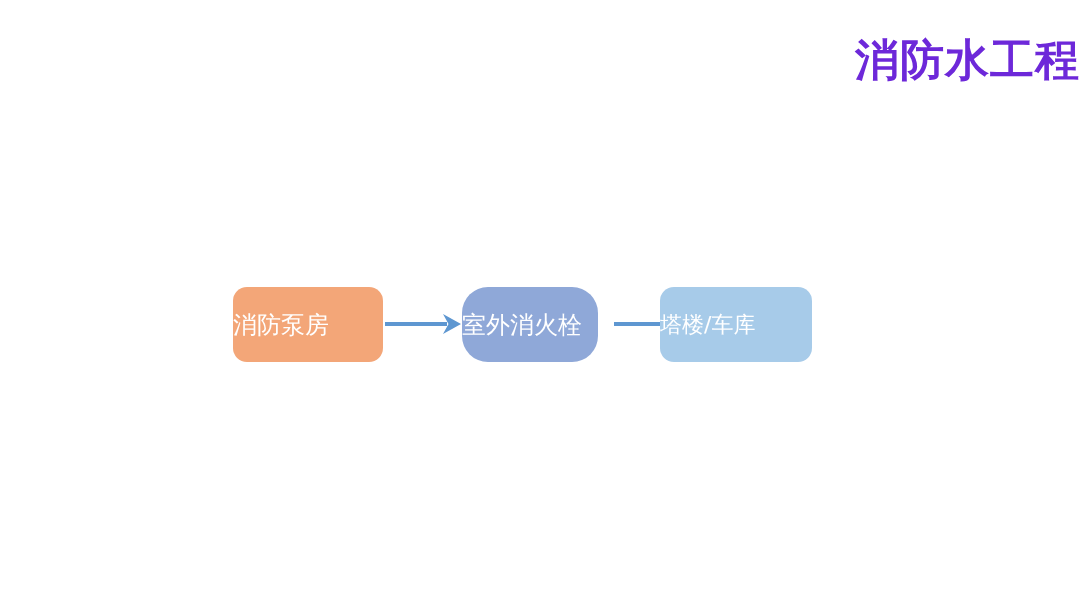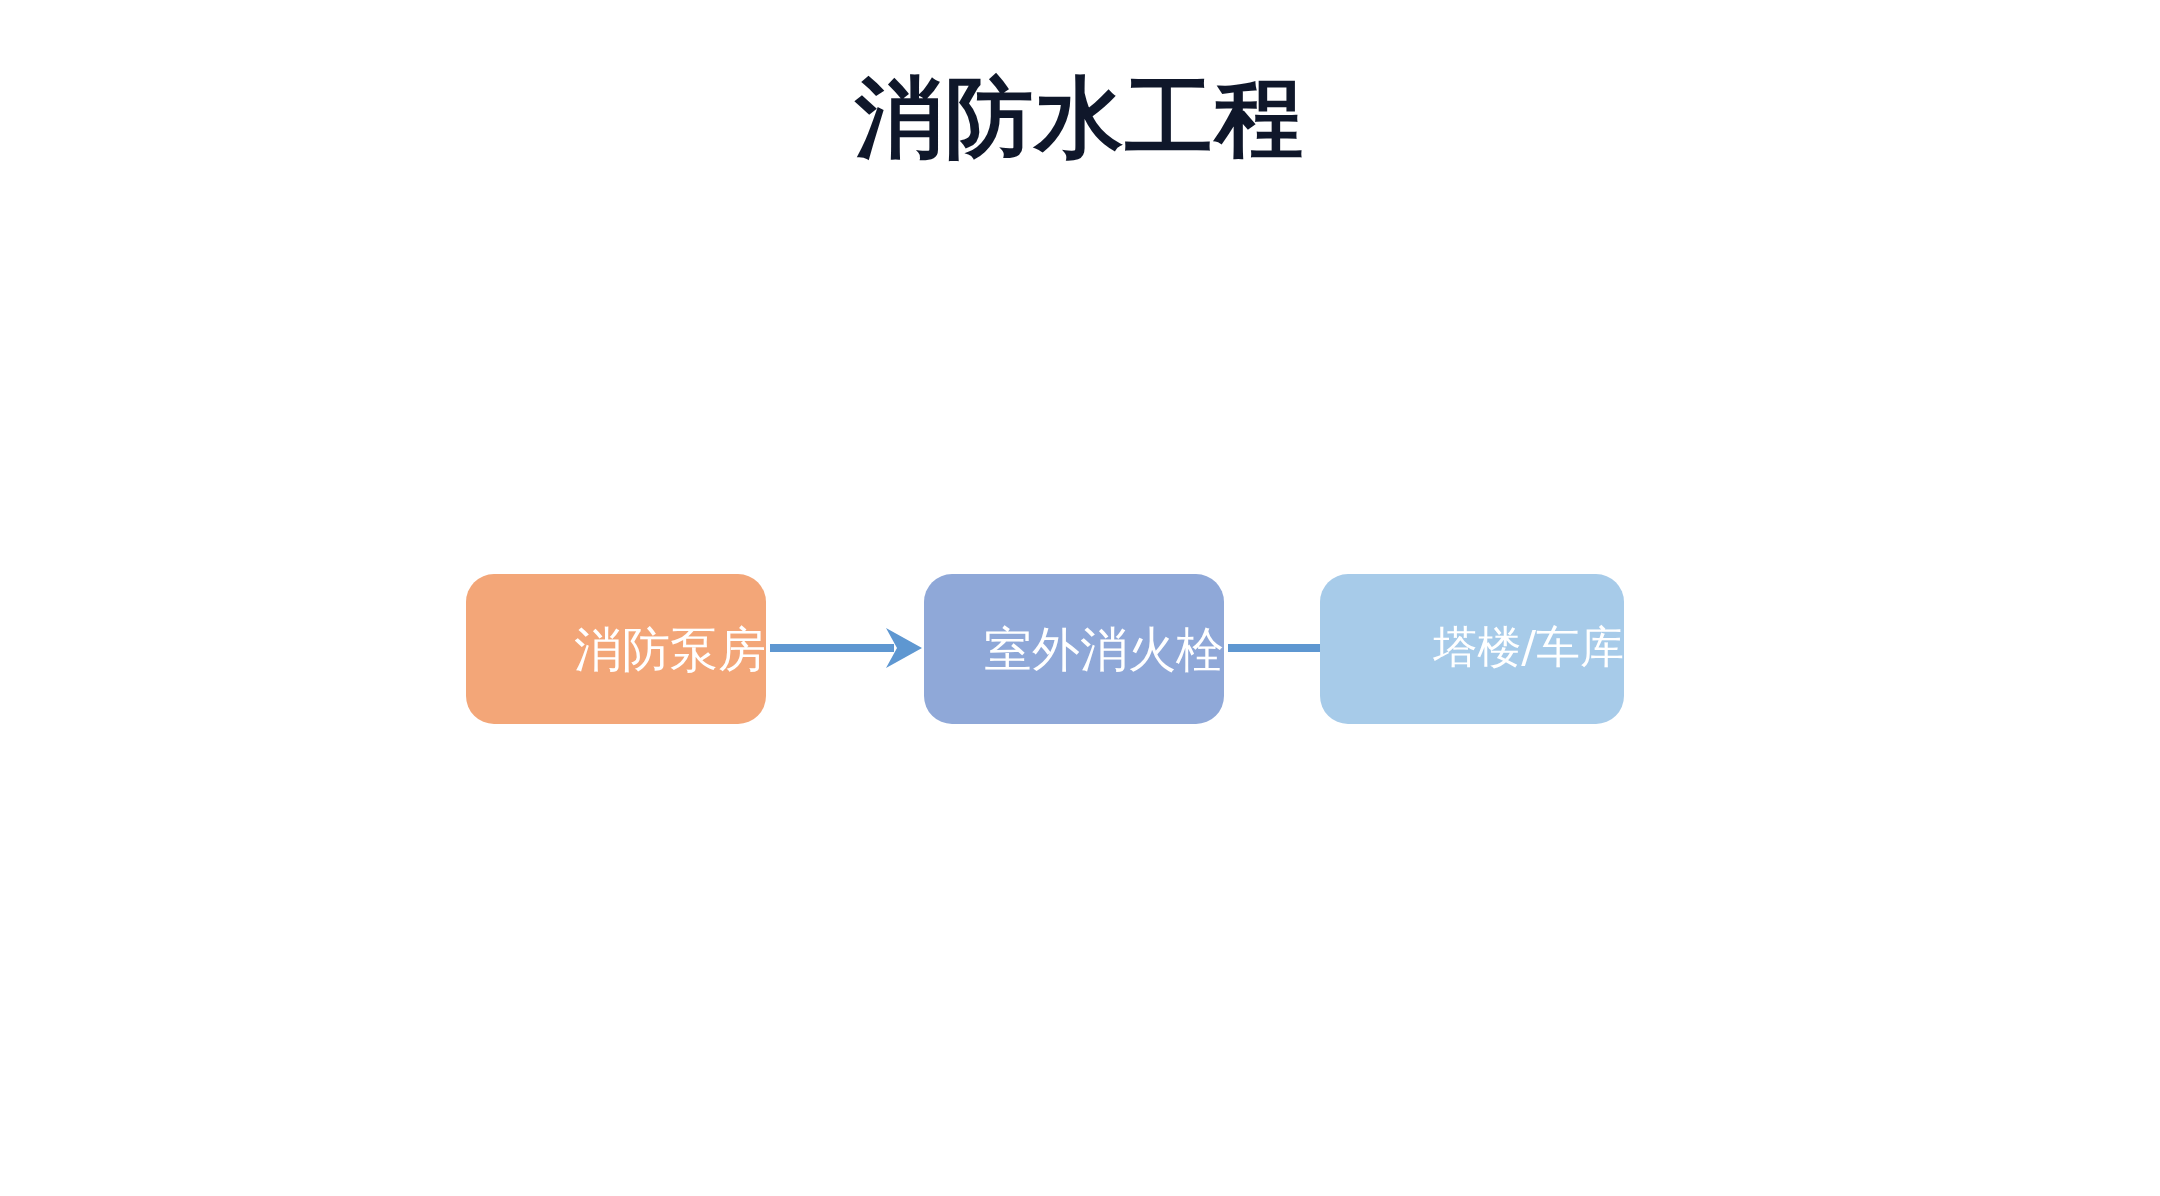--- a/index.html
+++ b/index.html
@@ -14,44 +14,44 @@
     background: #ffffff;
     overflow: hidden;
     font-family: "DejaVu Sans", "Liberation Sans", sans-serif;
   }
   .title {
     position: absolute;
     top: 33px;
     left: 0;
     width: 100%;
     margin: 0;
-    text-align: center;
+    text-align: right;
     font-size: 44px;
     line-height: 54px;
     font-weight: bold;
-    color: #0f172a;
+    color: #6d28d9;
     letter-spacing: 1px;
   }
   .node {
     position: absolute;
     top: 287px;
     height: 75px;
     border-radius: 14px;
     display: flex;
     flex-direction: column;
-    align-items: flex-end;
+    align-items: flex-start;
     justify-content: center;
     color: #ffffff;
     text-align: center;
   }
   .node .line {
     display: block;
   }
   .node-1 { left: 233px; width: 150px; background: #f3a678; font-size: 24px; line-height: 30px; }
-  .node-2 { left: 462px; width: 150px; background: #8fa8d8; font-size: 24px; line-height: 30px; }
+  .node-2 { left: 462px; width: 136px; background: #8fa8d8; font-size: 24px; line-height: 30px; border-radius: 26px; }
   .node-3 { left: 660px; width: 152px; background: #a7cbe9; font-size: 22px; line-height: 26px; }
   .arrow {
     position: absolute;
     top: 311px;
     height: 26px;
   }
   .arrow-1 { left: 384px; width: 78px; }
   .arrow-2 { left: 613px; width: 81px; }
 </style>
 </head>

